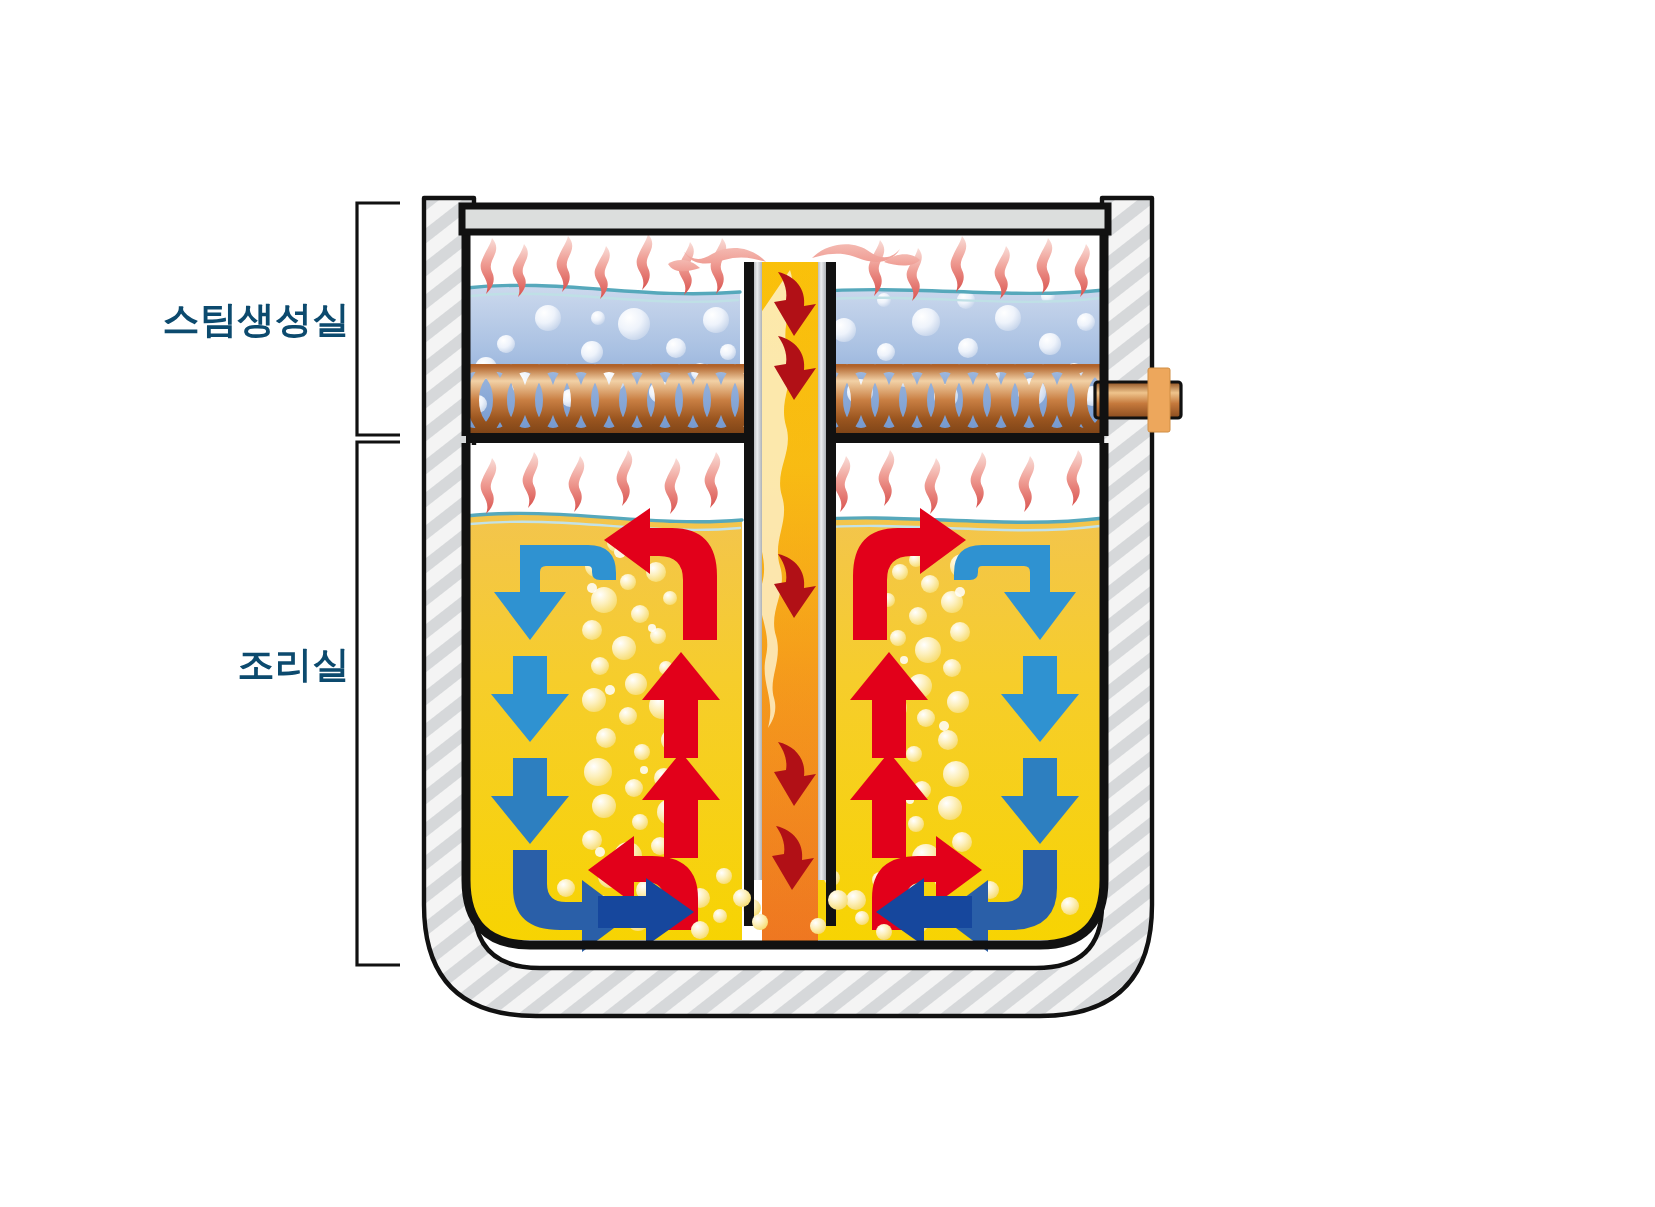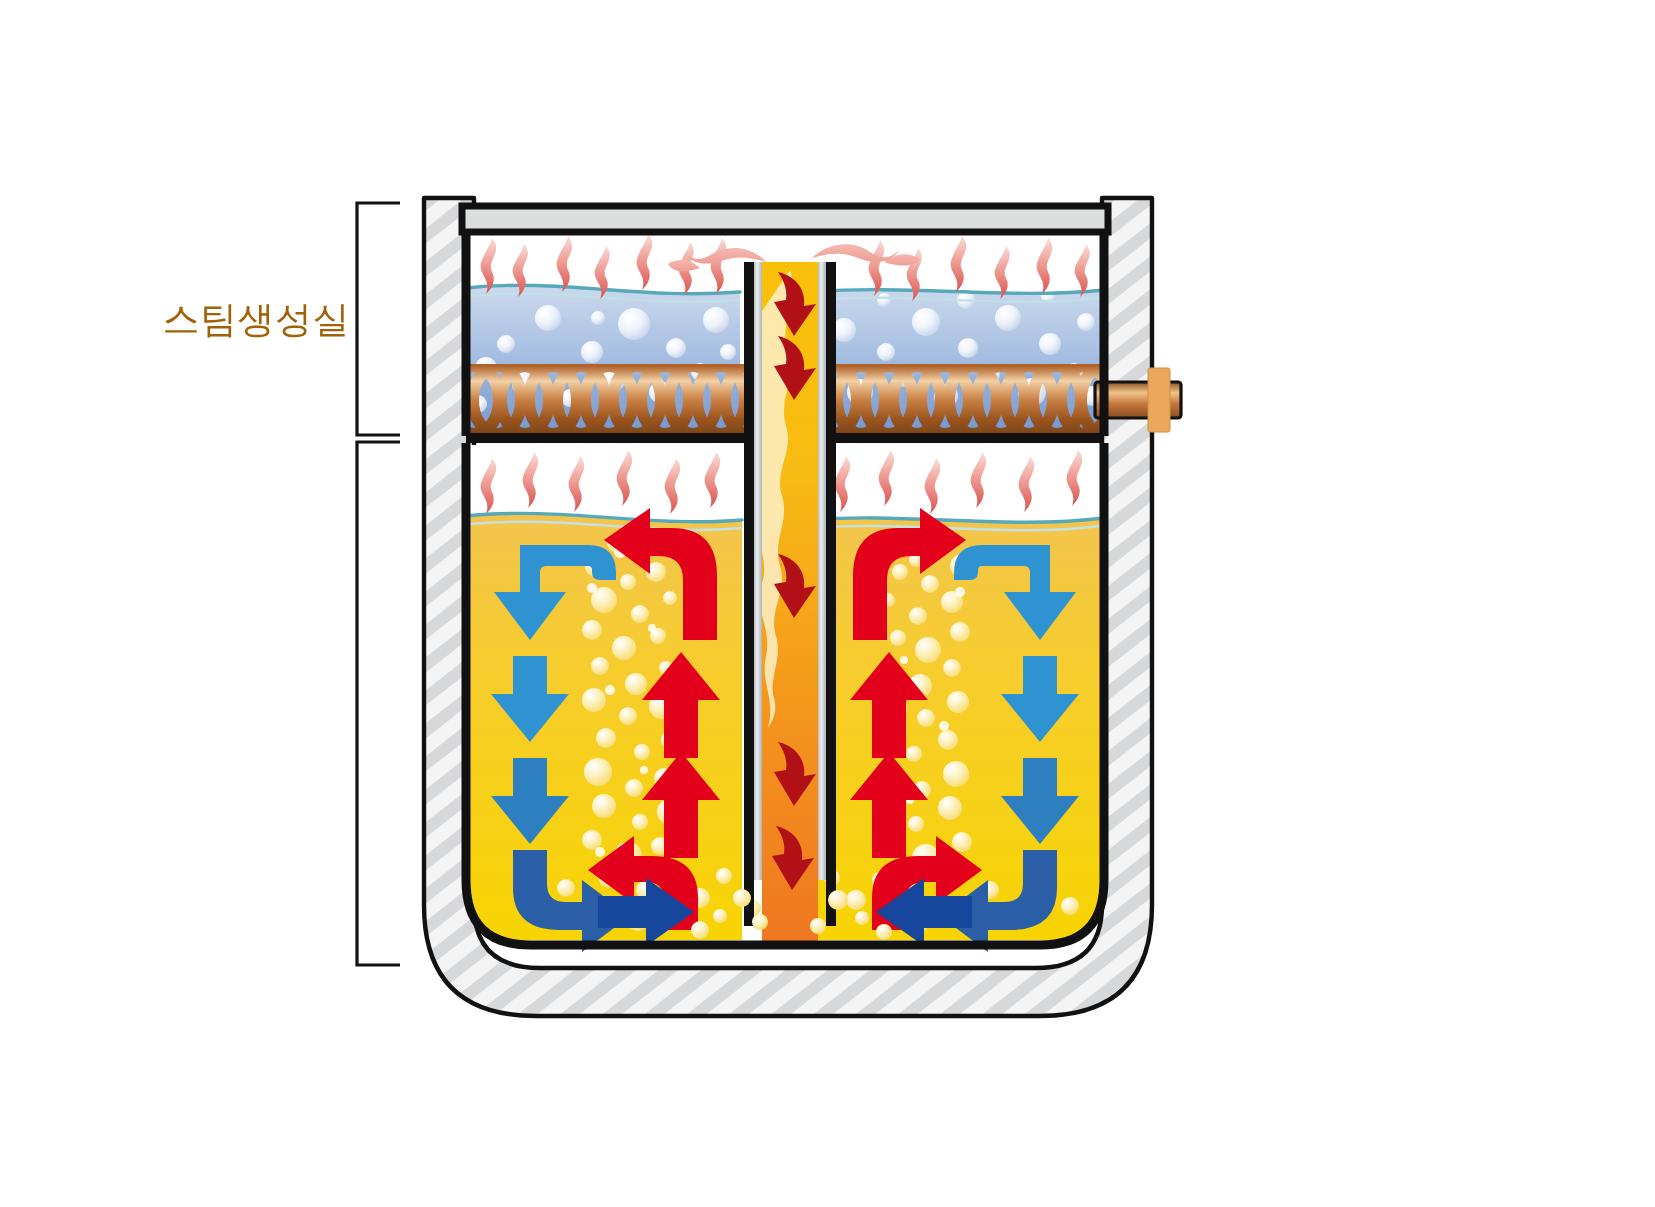--- a/index.html
+++ b/index.html
@@ -1,30 +1,31 @@
 <!DOCTYPE html>
 <html><head>
 <meta charset="utf-8">
 <style>
   html,body{margin:0;padding:0;background:#ffffff;}
   body{width:1655px;height:1207px;position:relative;overflow:hidden;
        font-family:"Liberation Sans","DejaVu Sans",sans-serif;}
   .stage{position:absolute;left:0;top:0;width:1655px;height:1207px;}
-  .lbl{position:absolute;font-weight:400;color:#a16207;letter-spacing:.5px;
+  .lbl{position:absolute;font-weight:700;color:#0c4a6e;letter-spacing:.5px;
        white-space:nowrap;text-align:right;}
   #lbl-steam{left:60px;top:295px;width:290px;font-size:37px;}
   #lbl-cook{left:60px;top:640px;width:290px;font-size:37px;}
   svg{position:absolute;left:0;top:0;}
 </style>
 </head>
 <body>
 
 <div class="stage">
 
   <div class="lbl" id="lbl-steam">스팀생성실</div>
+  <div class="lbl" id="lbl-cook">조리실</div>
 
   <svg width="1655" height="1207" viewBox="0 0 1655 1207">
     <defs>
       <pattern id="hatch" width="26" height="26" patternUnits="userSpaceOnUse" patternTransform="rotate(-38)">
         <rect width="26" height="26" fill="#f4f4f4"></rect>
         <rect width="26" height="12" fill="#d6d8da"></rect>
       </pattern>
       <linearGradient id="waterGrad" x1="0" y1="0" x2="0" y2="1">
         <stop offset="0%" stop-color="#cfdbee"></stop>
         <stop offset="45%" stop-color="#a8c0e2"></stop>

